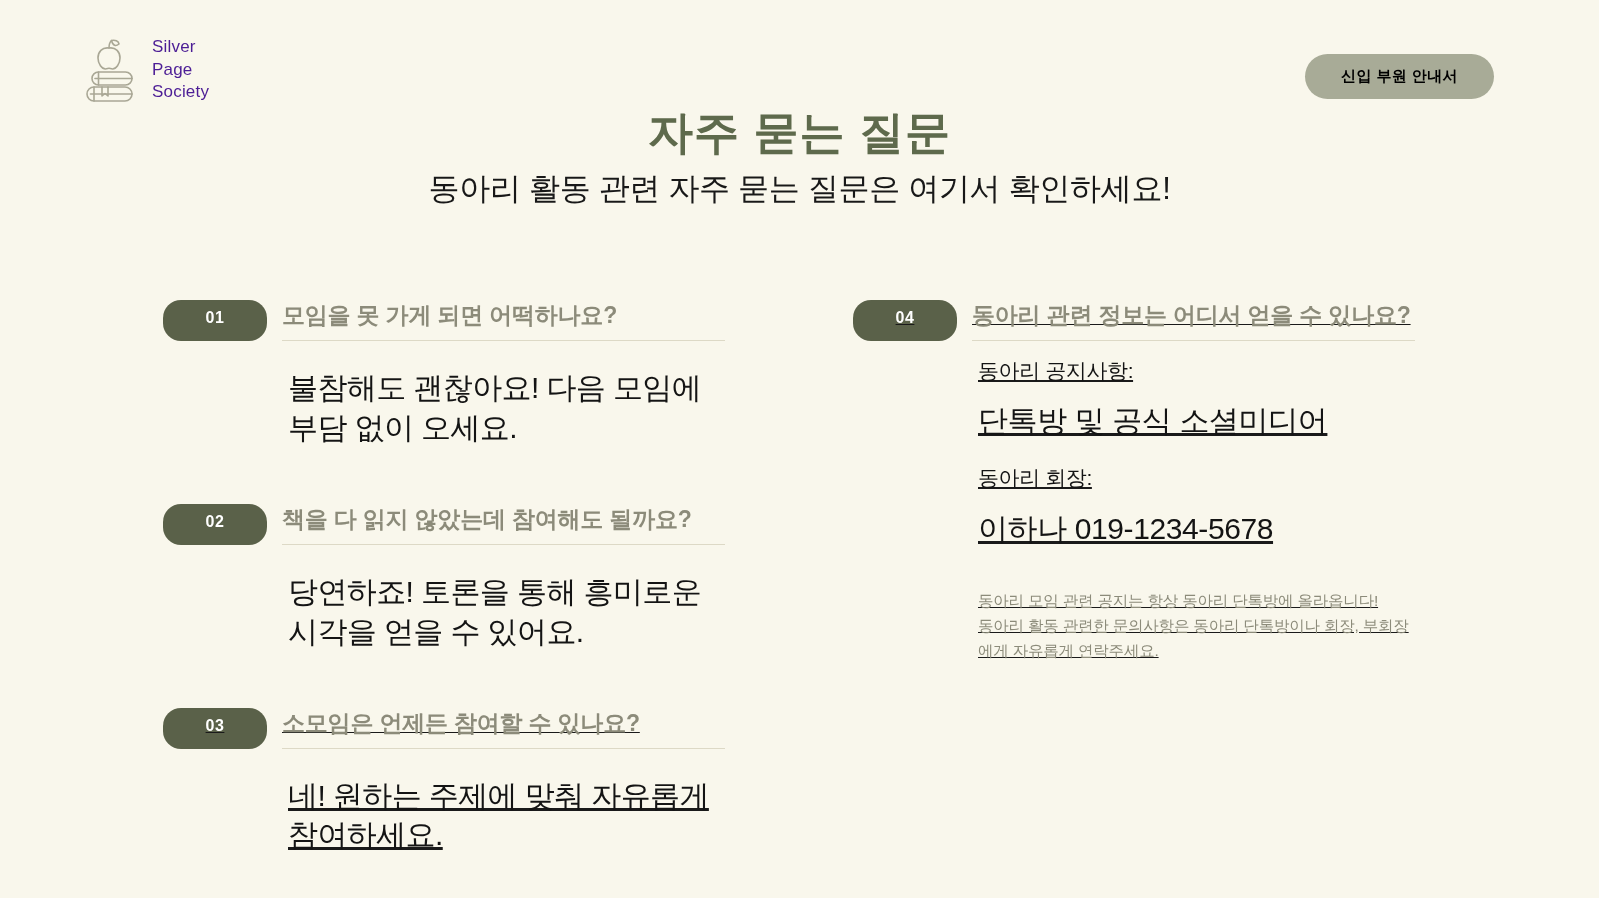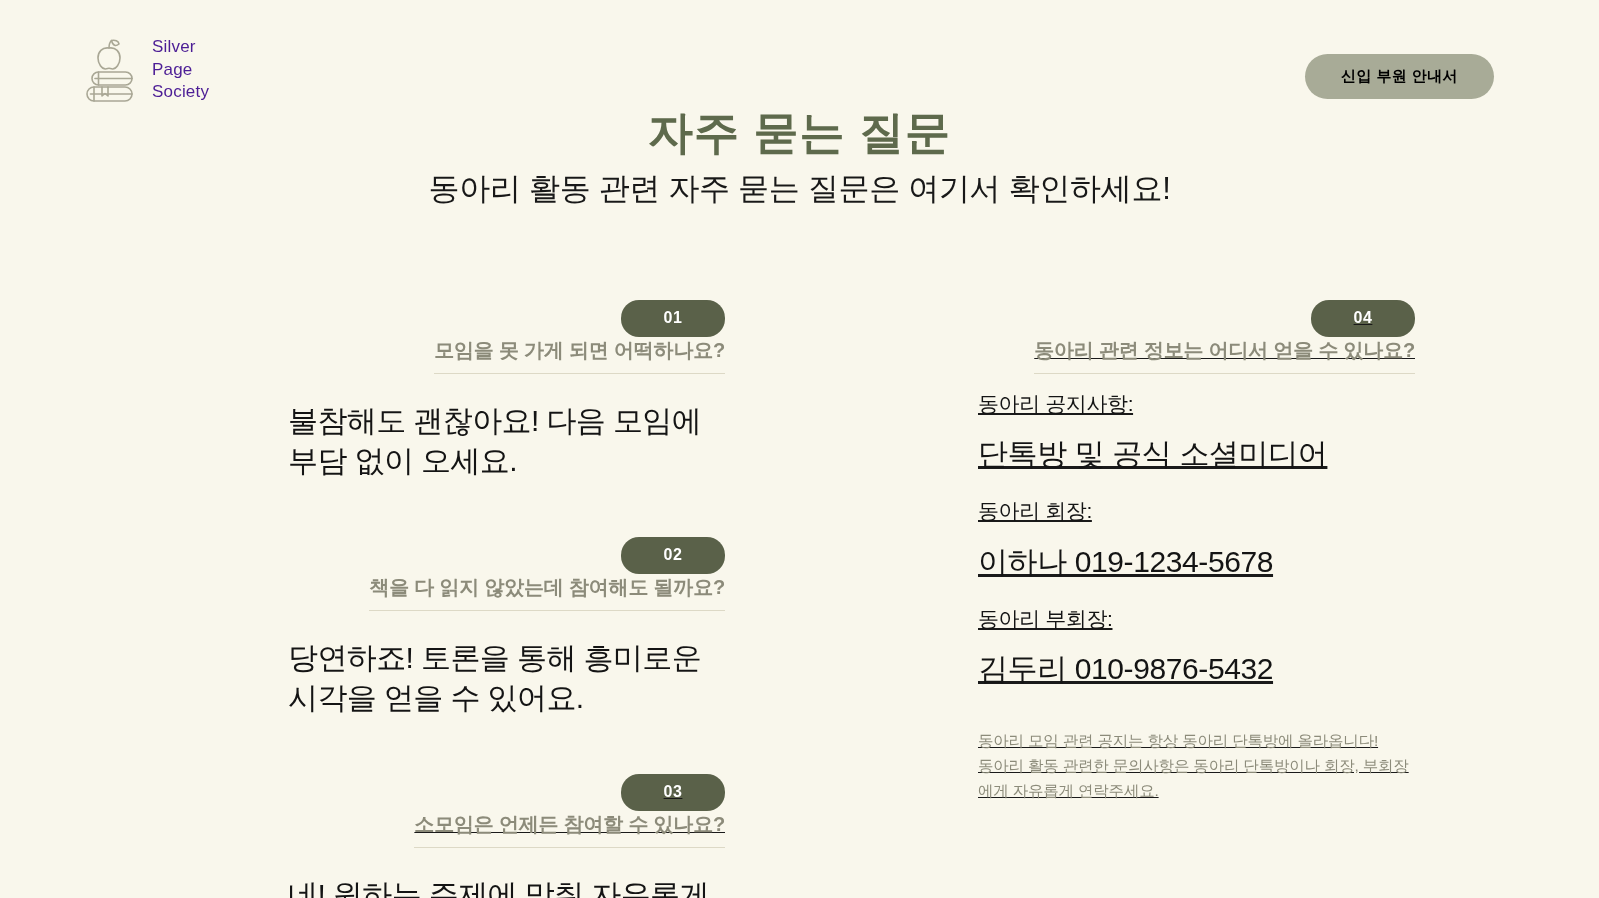--- a/index.html
+++ b/index.html
@@ -93,44 +93,42 @@
     width: 562px;
     flex: none;
   }
 
   
   .faq-item { margin-bottom: 56px; }
   .faq-item:last-child { margin-bottom: 0; text-decoration: underline; }
 
   .faq-head {
     display: flex;
-    align-items: flex-end;
-    gap: 0;
-    flex-direction: column;
+    gap: 15px;
   }
   .faq-num {
     width: 104px;
     flex: none;
     background: #5a6149;
     color: #ffffff;
     font-size: 16px;
     font-weight: 700;
     letter-spacing: 0.5px;
     text-align: center;
     padding: 9px 0 10px;
     border-radius: 18px;
   }
   .faq-q-wrap {
     flex: 1 1 auto;
     min-width: 0;
     border-bottom: 1.6px solid #ddd9c6;
     padding-bottom: 9px;
   }
   .faq-q {
-    font-size: 20px;
+    font-size: 23px;
     font-weight: 700;
     color: #8c8b7a;
     letter-spacing: -0.2px;
     white-space: nowrap;
   }
 
   .faq-answer {
     margin: 27px 0 0 125px;
     font-size: 30px;
     font-weight: 500;
@@ -251,24 +249,20 @@
 
       <div class="info-list">
         <div class="info-block">
           <div class="info-label">동아리 공지사항:</div>
           <div class="info-value">단톡방 및 공식 소셜미디어</div>
         </div>
         <div class="info-block">
           <div class="info-label">동아리 회장:</div>
           <div class="info-value">이하나 019-1234-5678</div>
         </div>
-        <div class="info-block">
-          <div class="info-label">동아리 부회장:</div>
-          <div class="info-value">김두리 010-9876-5432</div>
-        </div>
       </div>
 
       <div class="footnote">동아리 모임 관련 공지는 항상 동아리 단톡방에 올라옵니다!
 동아리 활동 관련한 문의사항은 동아리 단톡방이나 회장, 부회장에게 자유롭게 연락주세요.</div>
     </div>
 
   </div>
 </div>
 
 </body></html>

